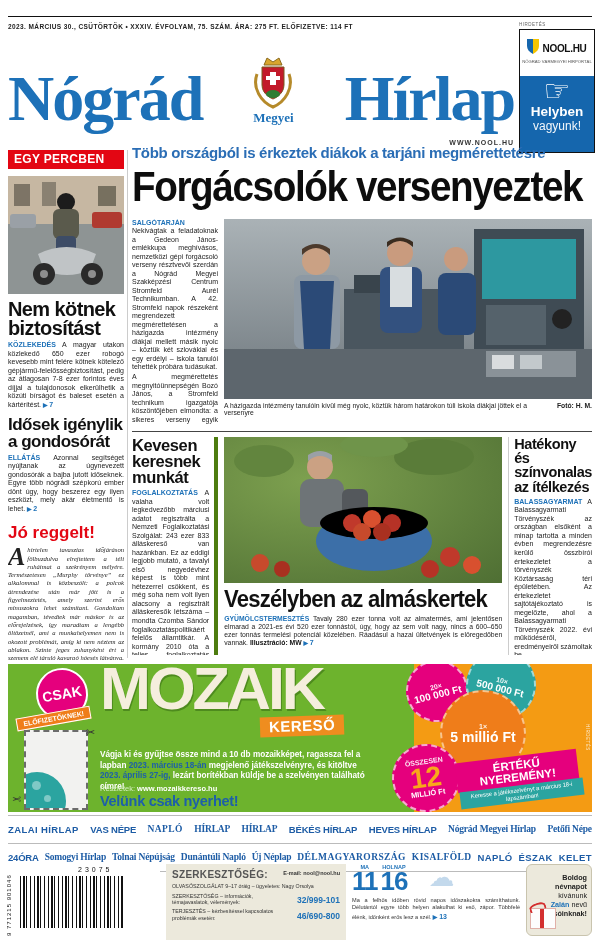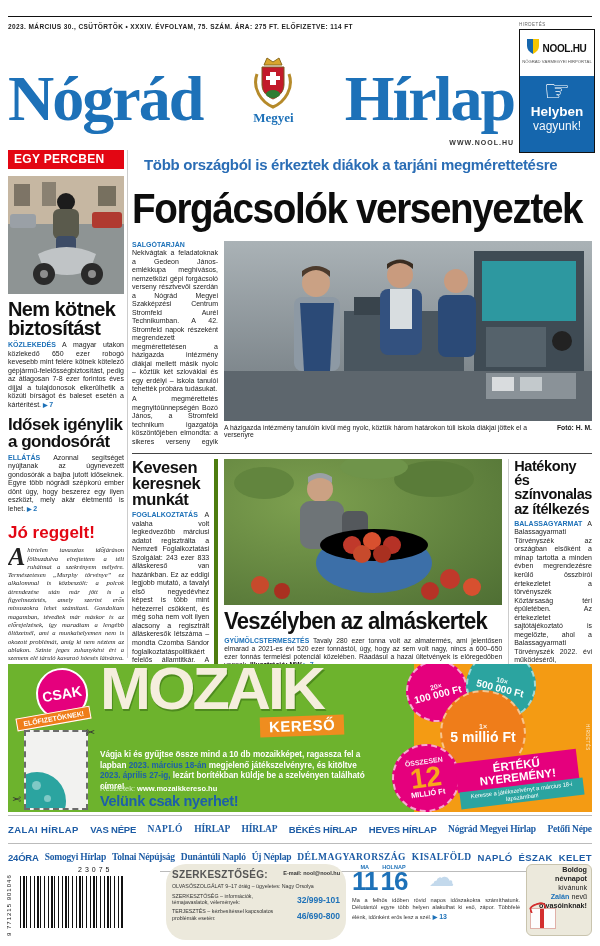--- a/index.html
+++ b/index.html
@@ -38,21 +38,21 @@
   .sb-p{font-size:7px;line-height:1.22;text-align:justify;margin:0;color:#222;}
   .tag{color:#1d71b8;font-weight:bold;}
   .pj{white-space:nowrap;color:#1d71b8;font-weight:bold;font-size:7px;}
   .pj::before{content:"▶ ";font-size:6px;}
   .greet-h{color:#e30613;font-size:17px;font-weight:bold;margin:10px 0 3px;}
   .greet-p{font-family:"Liberation Serif",serif;font-style:italic;font-size:6.6px;line-height:1.26;text-align:justify;margin:0;color:#222;}
   .dropcap{float:left;font-size:26px;line-height:22px;font-weight:bold;padding-right:2px;}
 
   
   .main{position:absolute;left:132px;top:144px;width:460px;height:514px;}
-  .kicker{color:#2a6db5;font-weight:bold;font-size:15px;letter-spacing:-.3px;margin:12px;}
+  .kicker{color:#2a6db5;font-weight:bold;font-size:15px;letter-spacing:-.3px;margin:0;}
   .headline{font-size:42px;font-weight:bold;letter-spacing:-1.5px;margin:2px 0 8px;white-space:nowrap;
             transform:scaleX(.92);transform-origin:0 50%;color:#0d0d0d;}
   .lead-row{display:flex;gap:6px;}
   .lead-text{width:86px;height:206px;overflow:hidden;font-size:7px;line-height:1.21;text-align:justify;color:#222;}
   .lead-text p{margin:0 0 2px;}
   .lead-right{width:368px;}
   .lead-photo{width:368px;height:180px;display:block;}
   .caption-row{display:flex;justify-content:space-between;font-size:6.8px;color:#222;margin-top:3px;}
   .caption-row .cred{font-weight:bold;white-space:nowrap;margin-left:6px;}
   .midrule{border-top:1px solid #444;margin:6px 0 0;}
@@ -113,36 +113,36 @@
   .lg-serif{font-family:"Liberation Serif",serif;}
   .lg-caps{letter-spacing:.4px;}
 
   
   .footer{position:absolute;left:8px;top:864px;width:584px;height:76px;}
   .barcode-box{position:absolute;left:0;top:0;width:152px;height:76px;background:#fff;}
   .bars{position:absolute;left:12px;top:12px;width:104px;height:52px;
         background:repeating-linear-gradient(90deg,#111 0 1px,#fff 1px 3px,#111 3px 5px,#fff 5px 6px,#111 6px 7px,#fff 7px 10px,#111 10px 11px,#fff 11px 14px);}
   .bc-num{position:absolute;left:70px;top:2px;font-size:7px;letter-spacing:3px;color:#111;}
   .issn{position:absolute;left:-2px;top:6px;height:66px;writing-mode:vertical-rl;transform:rotate(180deg);font-size:6px;color:#111;letter-spacing:1px;}
-  .edit-box{position:absolute;left:158px;top:0;width:180px;height:76px;background:#ece9dc;padding:5px 6px;box-sizing:border-box;border-radius:20px;}
+  .edit-box{position:absolute;left:158px;top:0;width:180px;height:76px;background:#ece9dc;padding:5px 6px;box-sizing:border-box;}
   .edit-title{font-size:10px;color:#555;font-weight:bold;letter-spacing:.3px;margin:0;}
   .edit-mail{position:absolute;right:6px;top:6px;font-size:5.5px;font-weight:bold;color:#333;}
   .edit-line{font-size:5.3px;color:#333;margin-top:3px;line-height:1.25;}
   .edit-row{display:flex;justify-content:space-between;align-items:flex-end;margin-top:3px;}
   .edit-lbl{font-size:5.3px;color:#333;width:118px;line-height:1.2;}
   .edit-phone{font-size:8.5px;font-weight:bold;color:#1d71b8;}
   .weather{position:absolute;left:344px;top:0;width:168px;height:76px;}
   .w-temps{display:flex;gap:3px;align-items:flex-start;}
   .w-col{text-align:center;}
   .w-lbl{font-size:5.5px;font-weight:bold;color:#1d71b8;display:block;}
   .w-num{font-size:26px;font-weight:bold;color:#1d71b8;line-height:.9;letter-spacing:-1px;}
   .cloud{font-size:26px;color:#c3d9ec;margin-left:18px;line-height:1;}
   .w-text{font-size:5.6px;color:#333;line-height:1.3;text-align:justify;margin-top:3px;}
   .nameday{position:absolute;left:518px;top:0;width:66px;height:72px;background:#ece9dc;border:1px solid #c9c4ae;border-radius:6px;
-           padding:0 4px 2px;box-sizing:border-box;text-align:right;}
+           padding:8px 4px 2px;box-sizing:border-box;text-align:right;}
   .nd-line{font-size:7.2px;font-weight:bold;color:#222;line-height:1.25;}
   .nd-reg{font-weight:normal;}
   .nd-name{color:#1d71b8;}
   .gift{position:absolute;left:3px;bottom:6px;width:24px;height:19px;background:#fdfdfd;border:1px solid #e0b0a8;}
   .gift::before{content:"";position:absolute;left:9px;top:0;bottom:0;width:4px;background:#d32f2f;}
   .gift::after{content:"";position:absolute;left:-2px;top:-6px;width:13px;height:6px;border:2px solid #d32f2f;border-radius:50% 50% 0 0;border-bottom:none;background:transparent;transform:rotate(-18deg);}
 </style>
 </head>
 <body>
 

